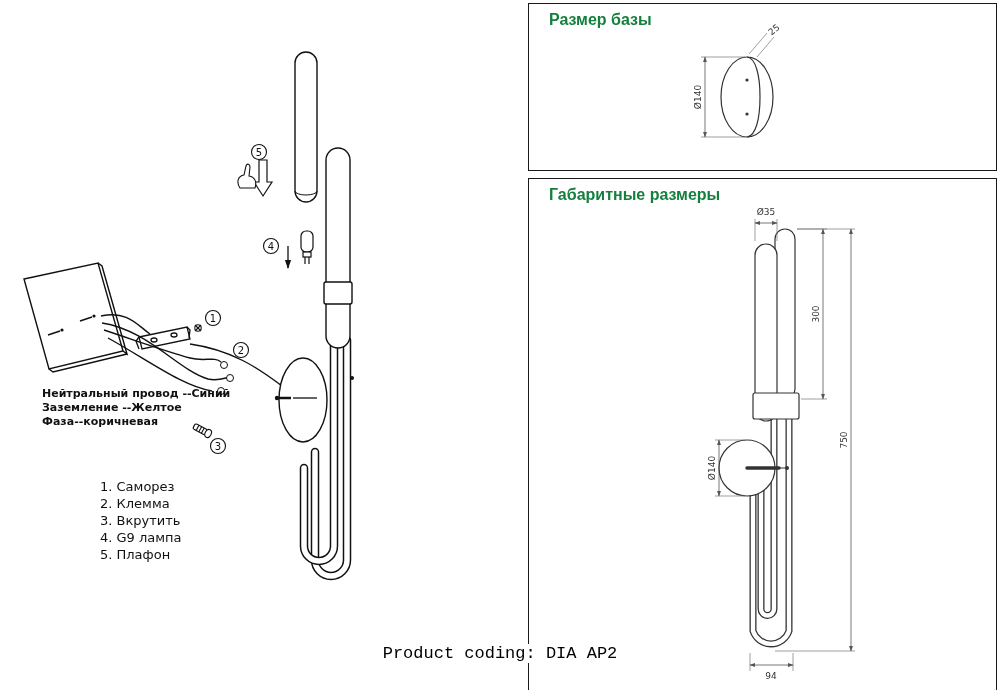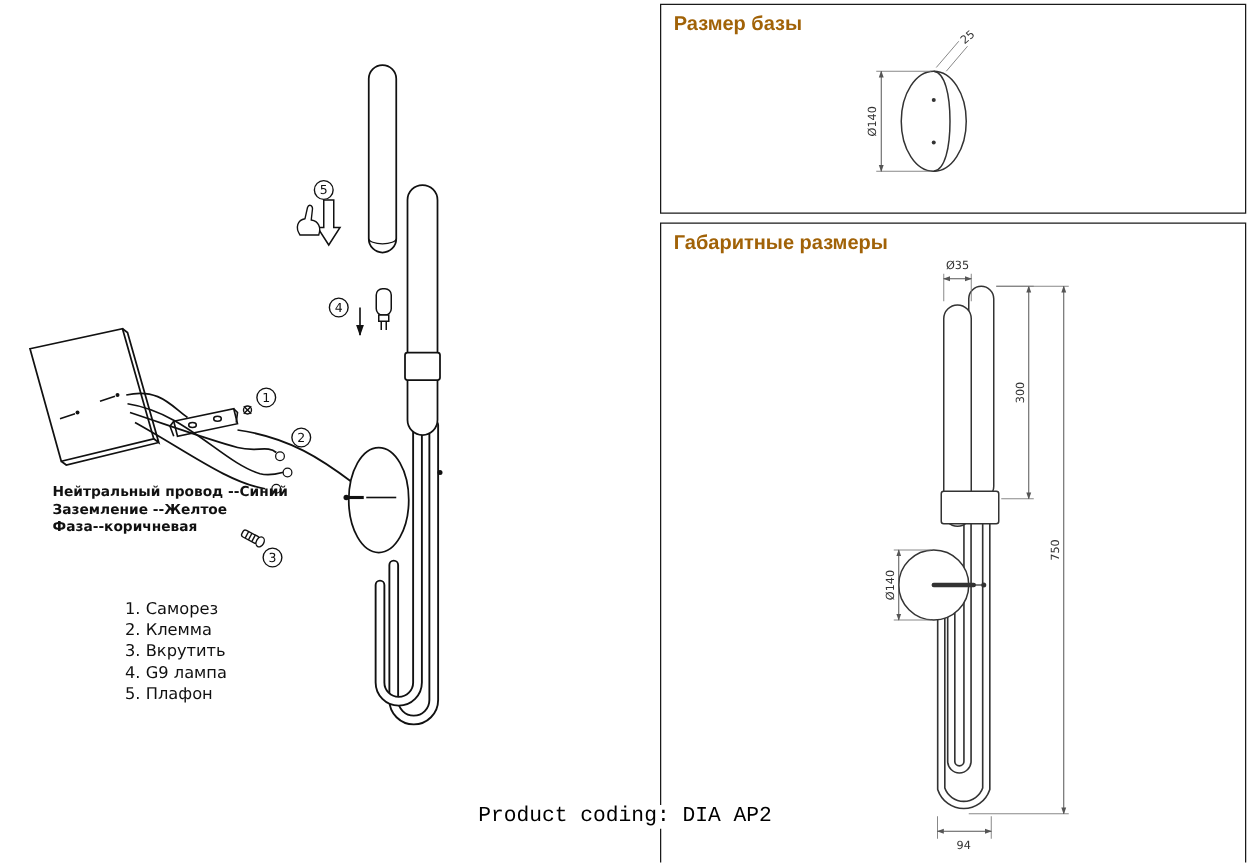--- a/index.html
+++ b/index.html
@@ -1,22 +1,22 @@
 <!DOCTYPE html>
 <html><head>
 <meta charset="utf-8">
 <style>
   * { margin:0; padding:0; box-sizing:border-box; }
   html,body { width:1000px; height:690px; background:#fff;
     font-family:"Liberation Sans", sans-serif; position:relative; overflow:hidden; }
   .panel { position:absolute; border:1px solid #1a1a1a; background:#fff; }
   #base-panel { left:528px; top:3px; width:469px; height:168px; }
   #dims-panel { left:528px; top:178px; width:469px; height:531px; }
-  .panel-title { position:absolute; top:7px; left:10px; font-weight:bold;
-    font-size:16px; color:#a16207; z-index:2; }
+  .panel-title { position:absolute; top:7px; left:20px; font-weight:bold;
+    font-size:16px; color:#15803d; z-index:2; }
   .panel svg { position:absolute; left:0; top:0; }
   #assembly-svg { position:absolute; left:0; top:0; }
   .product-coding { position:absolute; top:644px; left:50%; transform:translateX(-50%);
     font-size:17px; color:#000; background:#fff; padding:0 8px; white-space:nowrap; z-index:5;font-family:Liberation Mono, monospace; }
   svg text { font-family:"DejaVu Sans", sans-serif; fill:#111; }
   .dim-text { font-size:9px; fill:#333; }
   .callout-num { font-size:10px; fill:#111; }
   .wire-label { font-size:11px; font-weight:bold; }
   .parts-item { font-size:13px; }
   .dimline { stroke:#555; stroke-width:0.8; fill:none; }

